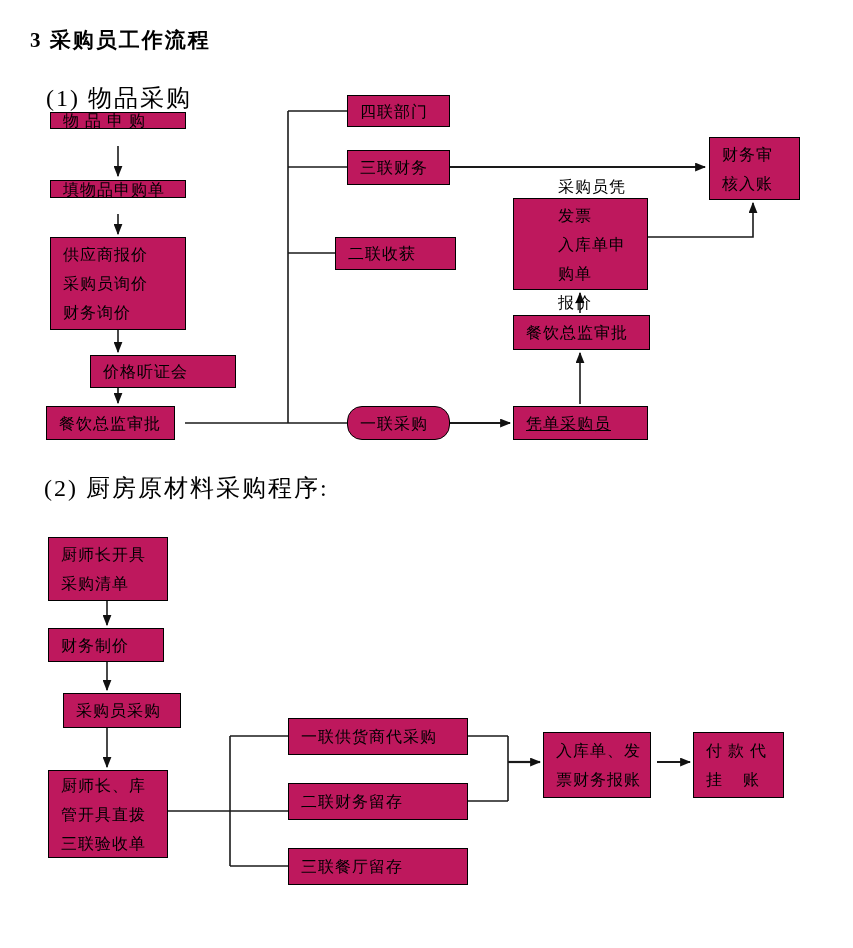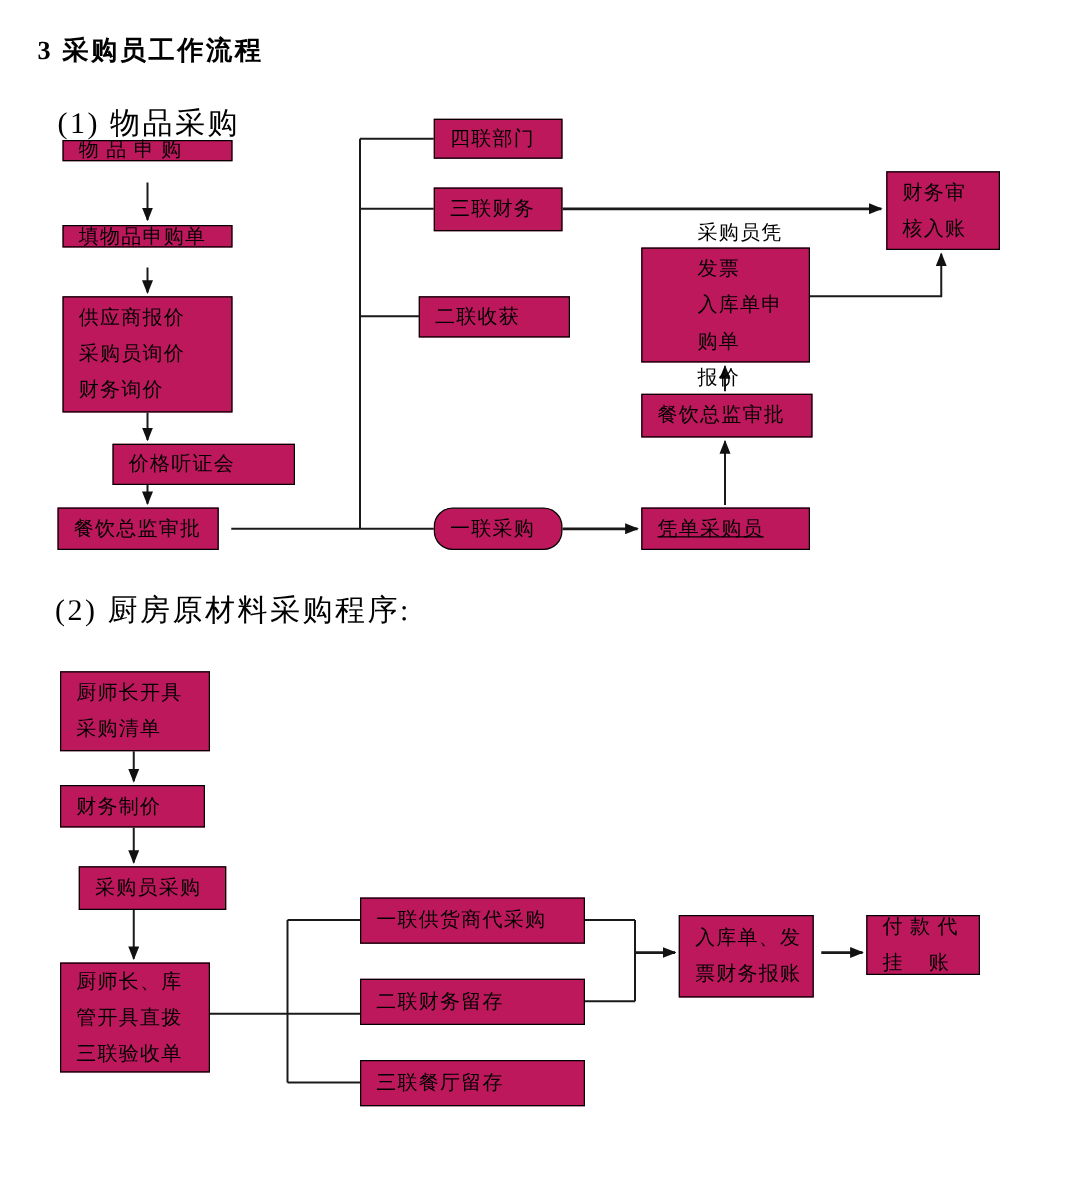--- a/index.html
+++ b/index.html
@@ -101,14 +101,14 @@
 <div class="box" style="left:48px;top:770px;width:120px;height:88px;">厨师长、库
 管开具直拨
 三联验收单</div>
 
 <div class="box" style="left:288px;top:718px;width:180px;height:37px;">一联供货商代采购</div>
 <div class="box" style="left:288px;top:783px;width:180px;height:37px;">二联财务留存</div>
 <div class="box" style="left:288px;top:848px;width:180px;height:37px;">三联餐厅留存</div>
 
 <div class="box" style="left:543px;top:732px;width:108px;height:66px;">入库单、发
 票财务报账</div>
-<div class="box" style="left:693px;top:732px;width:91px;height:48px;">付 款 代
+<div class="box" style="left:693px;top:732px;width:91px;height:66px;">付 款 代
 挂    账</div>
 
 </body></html>

